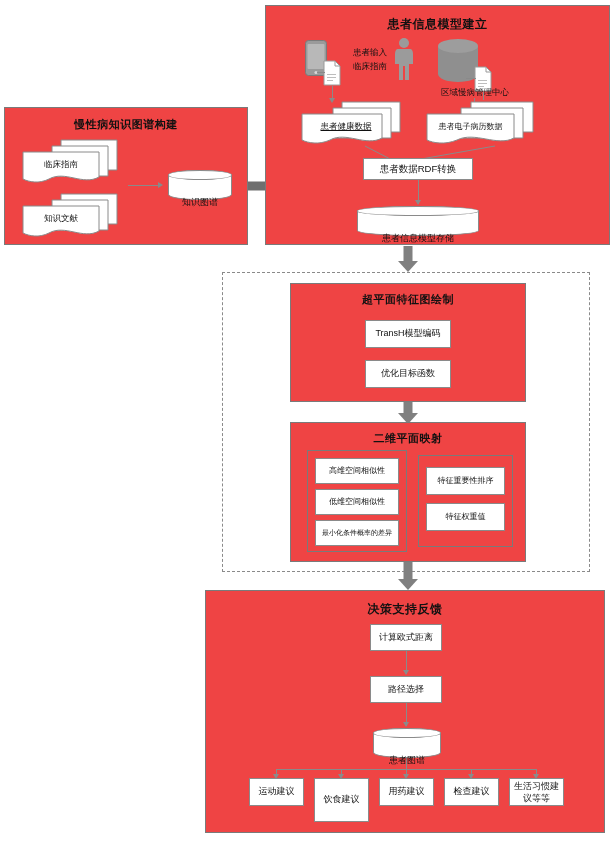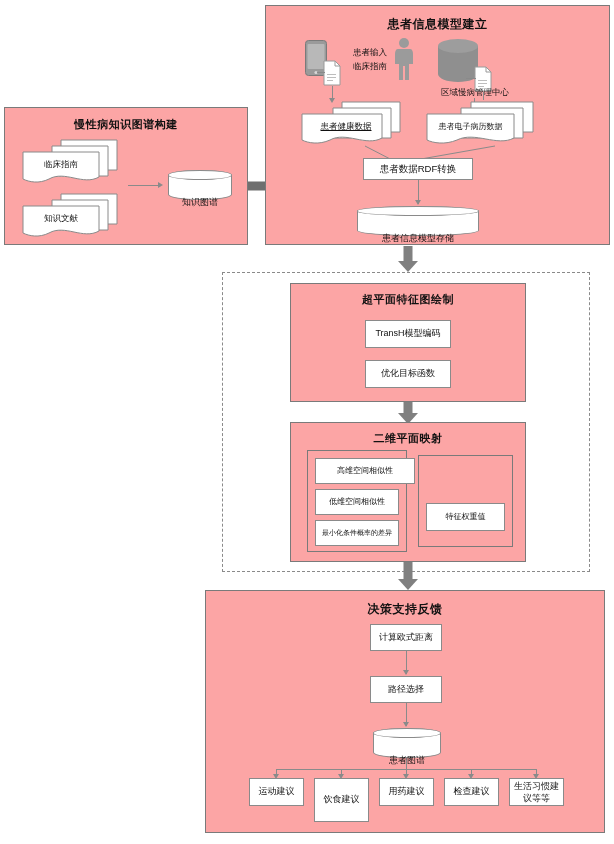--- a/index.html
+++ b/index.html
@@ -13,21 +13,21 @@
     width:614px;
     height:844px;
     background:#ffffff;
     overflow:hidden;
   }
   .abs{position:absolute;box-sizing:border-box;}
 
   
   .panel{
     border:1px solid #7a7a7a;
-    background:#fca5a5;
+    background:#ef4444;
   }
   .panel-dashed{
     border:1px dashed #8a8a8a;
     background:#ffffff;
   }
   .panel-title{
     position:absolute;
     left:0;right:0;
     text-align:center;
     font-weight:bold;
@@ -305,31 +305,34 @@
   <div class="blockarrow-down" style="left:396px;top:402px;width:24px;height:22px;">
     <div class="stem" style="height:12px;"></div>
     <div class="head"></div>
   </div>
 
   <div class="abs panel" style="left:290px;top:422px;width:236px;height:140px;">
     <div class="panel-title" style="top:8px;">二维平面映射</div>
   </div>
 
   <div class="abs panel" style="left:307px;top:450px;width:100px;height:102px;"></div>
-  <div class="abs box small" style="left:315px;top:458px;width:100px;height:26px;">
+  <div class="abs box small" style="left:315px;top:458px;width:84px;height:26px;">
     <span>高维空间相似性</span>
   </div>
   <div class="abs box small" style="left:315px;top:489px;width:84px;height:26px;">
     <span>低维空间相似性</span>
   </div>
   <div class="abs box" style="left:315px;top:520px;width:84px;height:26px;font-size:7px;">
     <span>最小化条件概率的差异</span>
   </div>
 
   <div class="abs panel" style="left:418px;top:455px;width:95px;height:92px;"></div>
+  <div class="abs box small" style="left:426px;top:467px;width:79px;height:28px;">
+    <span>特征重要性排序</span>
+  </div>
   <div class="abs box small" style="left:426px;top:503px;width:79px;height:28px;">
     <span>特征权重值</span>
   </div>
 
   <div class="blockarrow-down" style="left:396px;top:562px;width:24px;height:28px;">
     <div class="stem" style="height:18px;"></div>
     <div class="head"></div>
   </div>
 
   <div class="abs panel" style="left:205px;top:590px;width:400px;height:243px;">

